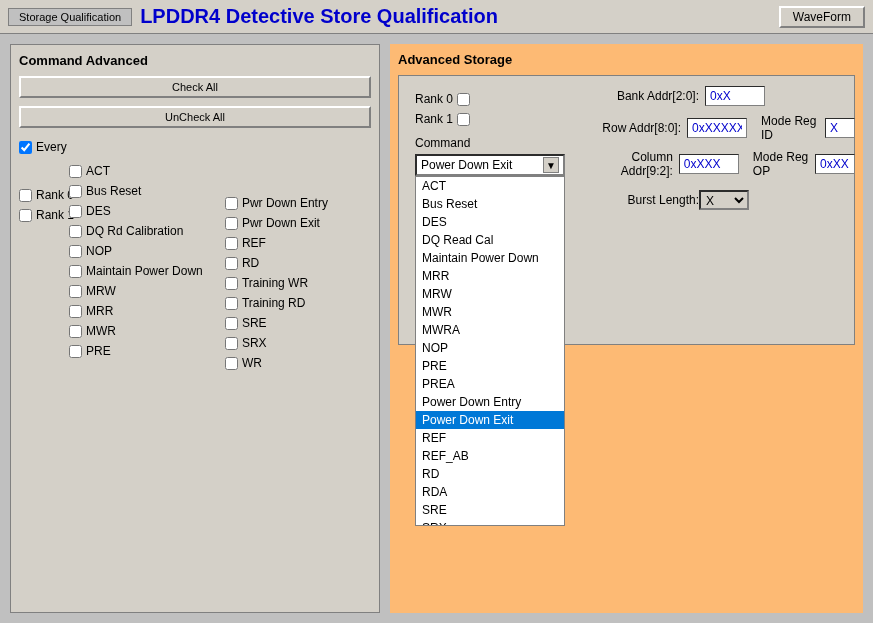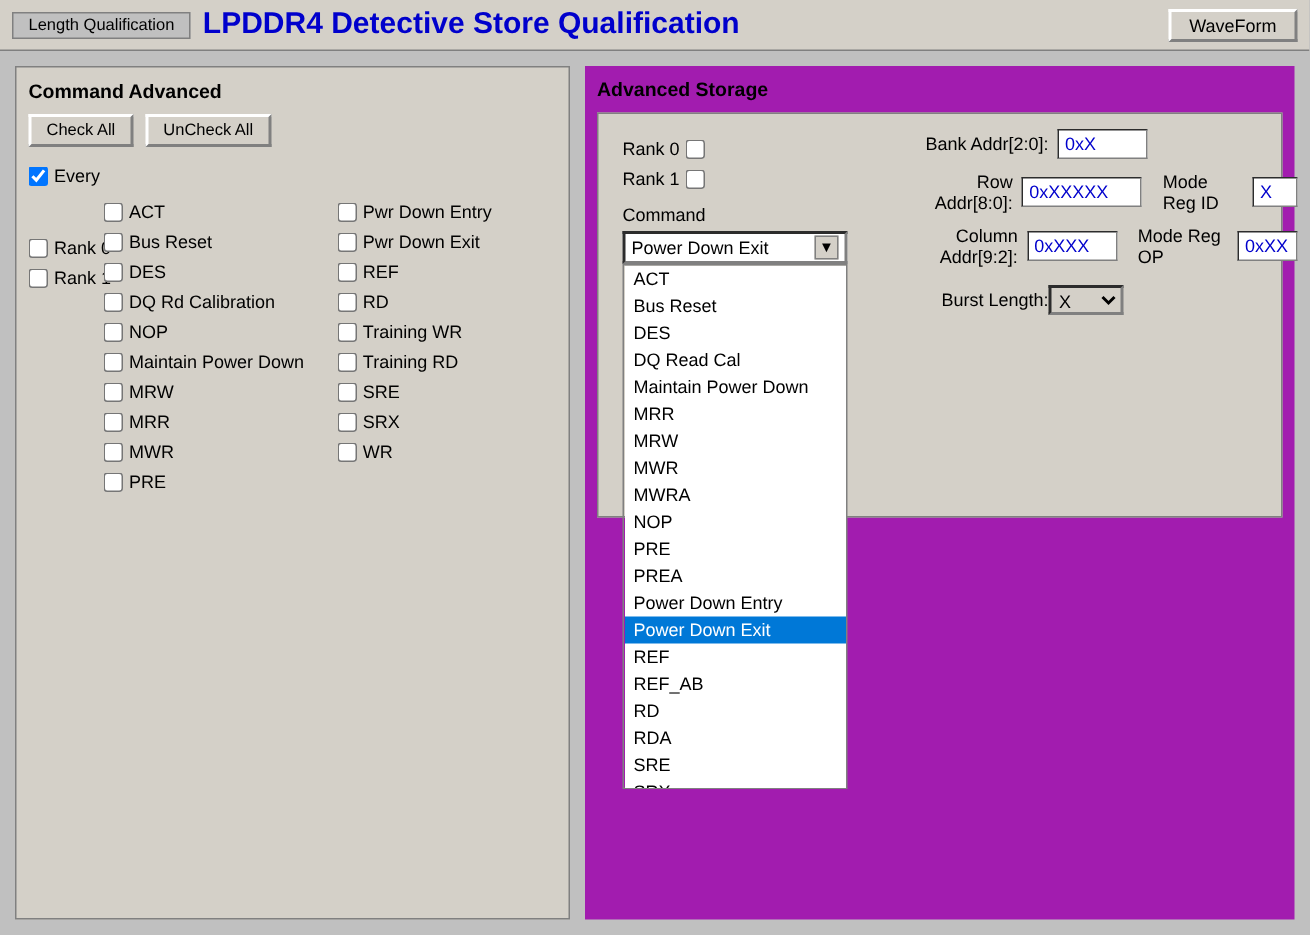--- a/index.html
+++ b/index.html
@@ -63,20 +63,21 @@
     .panel-title {
       font-weight: bold;
       font-size: 13px;
       margin-bottom: 8px;
     }
 
     .btn-row {
       display: flex;
       gap: 8px;
       margin-bottom: 12px;
+      flex-direction: column;
     }
     .btn {
       background: #d4d0c8;
       border: 2px solid;
       border-color: #ffffff #808080 #808080 #ffffff;
       padding: 3px 10px;
       font-size: 11px;
       cursor: pointer;
     }
 
@@ -95,56 +96,56 @@
       gap: 0;
       margin-top: 4px;
     }
     .col {
       display: flex;
       flex-direction: column;
       gap: 2px;
     }
     .col:first-child { width: 50px; }
     .col:nth-child(2) { width: 160px; }
-    .col:nth-child(3) { width: 150px; }
+    .col:nth-child(3) { width: 150px; margin-top: 32px; }
 
     .cmd-item {
       display: flex;
       align-items: center;
       gap: 4px;
       height: 18px;
     }
     .cmd-item label {
       font-size: 12px;
       white-space: nowrap;
     }
 
     
     .right-panel {
       flex: 1;
-      background: #a21caf;
+      background: #fdba74;
       padding: 8px;
     }
     .advanced-inner {
       border: 1px solid #808080;
       background: #d4d0c8;
       padding: 16px;
       height: 270px;
       position: relative;
     }
     .text-input {
       background: #ffffff;
       border: 1px inset #808080;
       padding: 1px 4px;
       font-size: 12px;
       color: #0000cc;
       height: 20px;
     }
     .text-input-sm { width: 60px; }
-    .text-input-md { width: 80px; }
+    .text-input-md { width: 60px; }
     .rank-item {
       display: flex;
       align-items: center;
       gap: 4px;
       font-size: 12px;
     }
     .command-label {
       font-size: 12px;
       margin-bottom: 4px;
     }
@@ -224,21 +225,21 @@
       font-size: 12px;
       padding: 1px;
       width: 50px;
       height: 20px;
     }
   </style>
 </head>
 <body>
 
 <div class="header">
-  <button class="header-tab">Length Qualification</button>
+  <button class="header-tab">Storage Qualification</button>
   <span class="header-title">LPDDR4 Detective Store Qualification</span>
   <button class="waveform-btn">WaveForm</button>
 </div>
 
 <div class="main-content">
 
   <div class="left-panel">
     <div class="panel-title">Command Advanced</div>
 
     <div class="btn-row">

